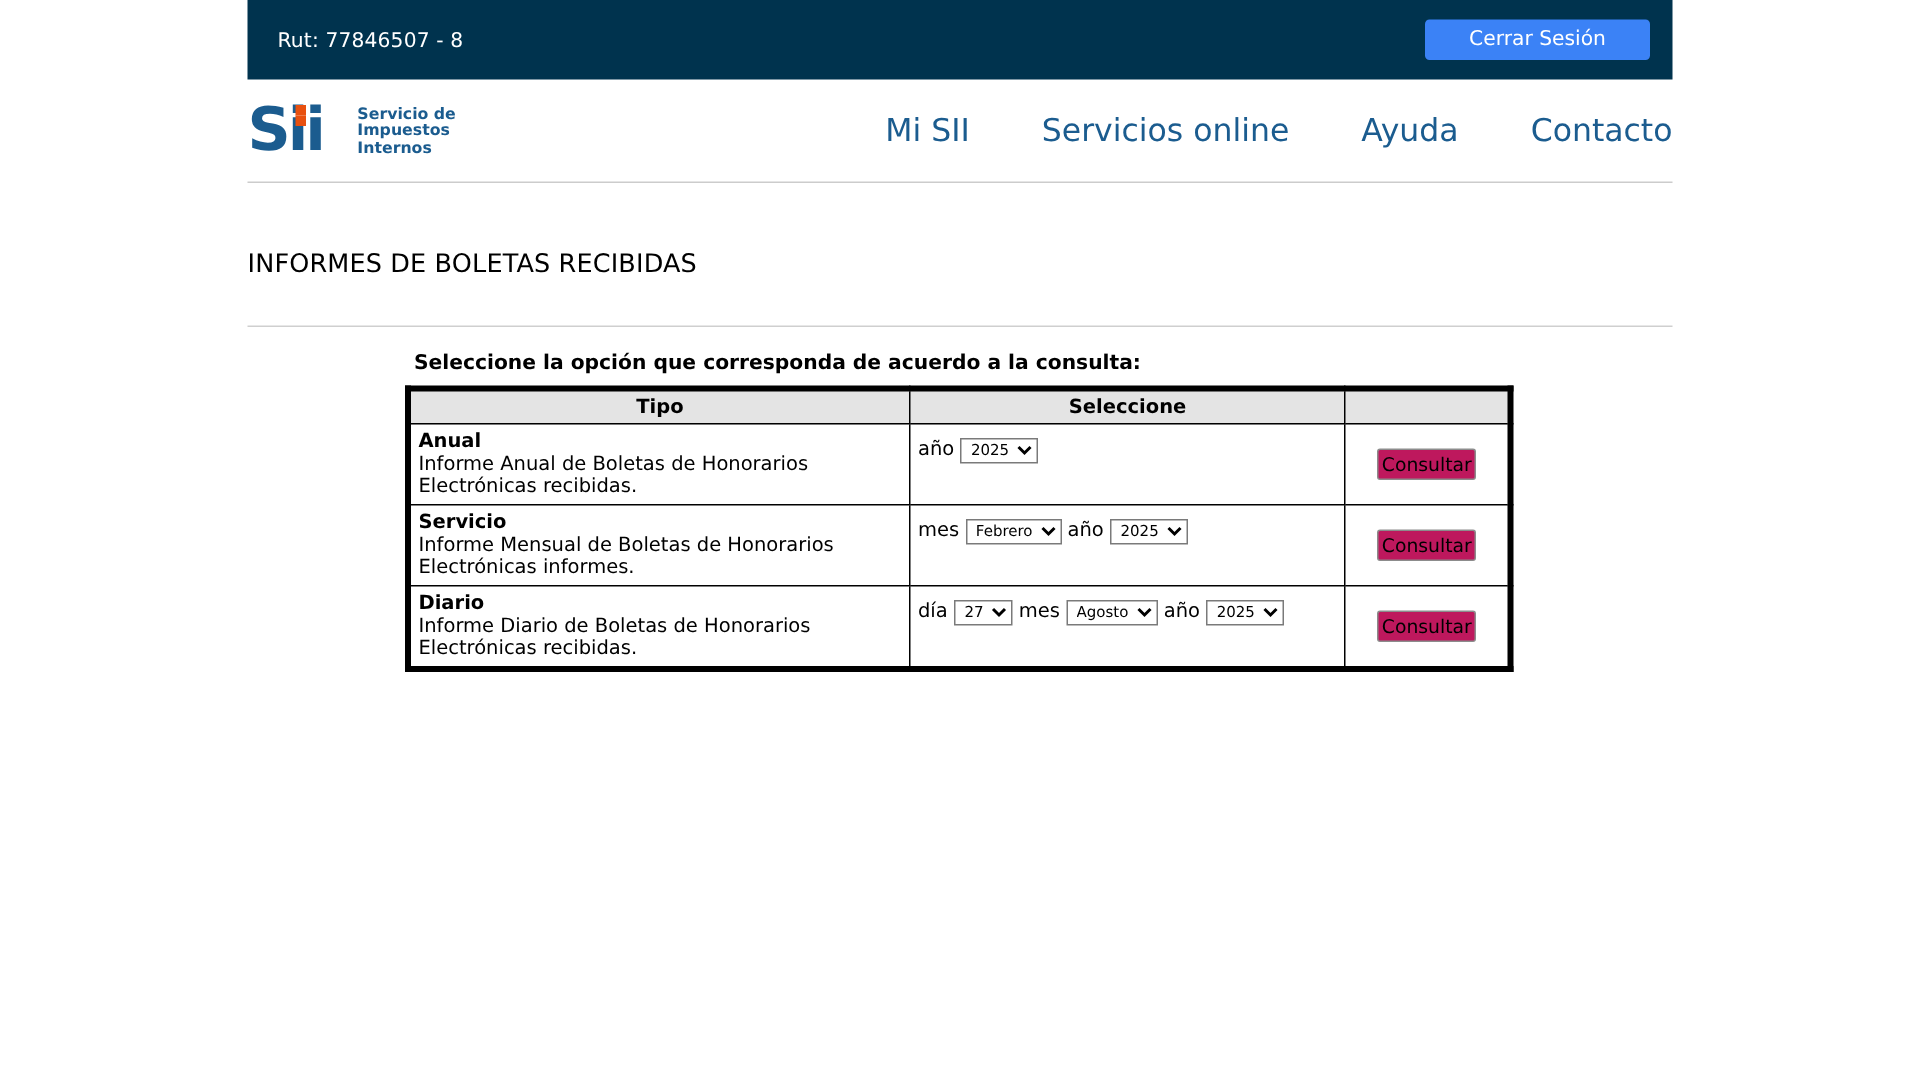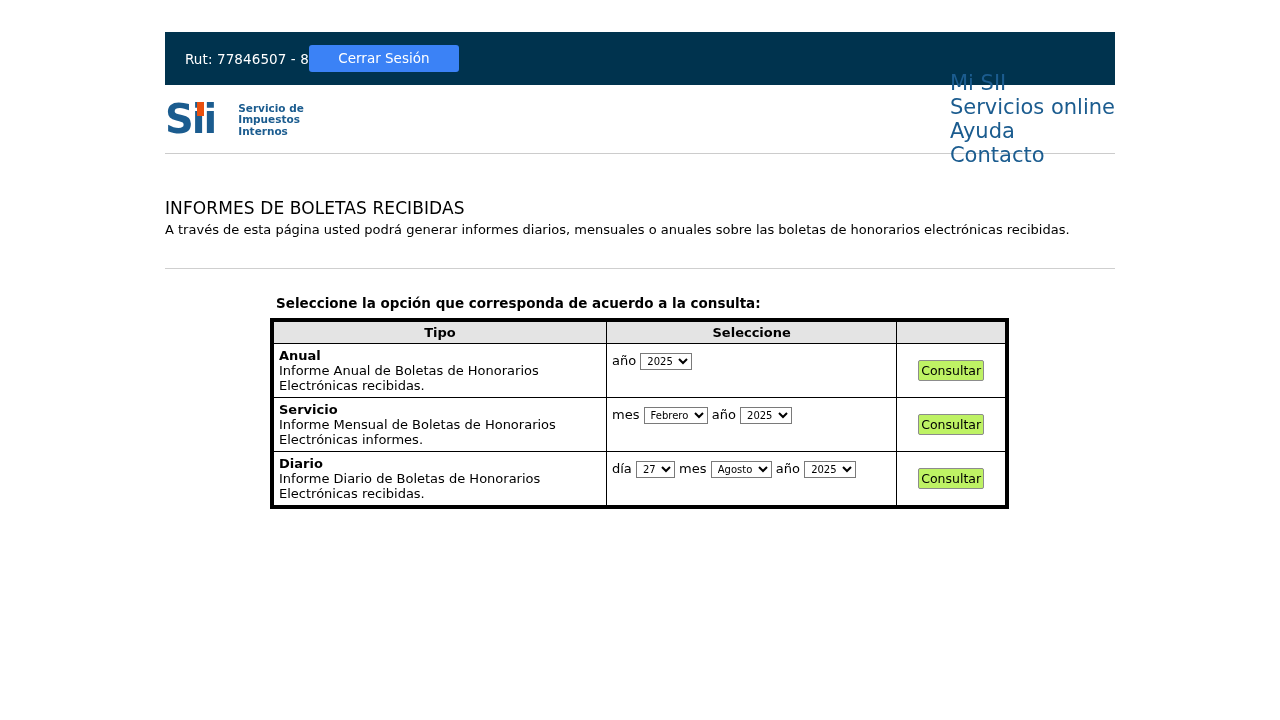--- a/index.html
+++ b/index.html
@@ -22,22 +22,21 @@
     width: 950px;
     height: 720px;
   }
   
   .topbar {
     position: relative;
     height: 53px;
     background: #00334e;
     display: flex;
     align-items: center;
-    justify-content: flex-start;
-    margin-top: 32px;
+    justify-content: space-between;
   }
   .rut-label {
     color: #ffffff;
     font-size: 13.5px;
     padding-left: 20px;
     letter-spacing: 0.1px;
   }
   .logout-btn {
     background: #3b82f6;
     color: #ffffff;
@@ -95,22 +94,21 @@
     font-weight: bold;
     color: #1b5c8f;
     line-height: 11.5px;
     margin-left: 7px;
     padding-top: 2px;
   }
   .nav {
     position: absolute;
     right: 0;
     display: flex;
-    align-items: flex-start;
-    flex-direction: column;
+    align-items: center;
   }
   .nav a {
     color: #1b5c8f;
     font-size: 21px;
     text-decoration: none;
     margin-left: 48px;
     white-space: nowrap;
   }
   
   .content {
@@ -126,21 +124,21 @@
     font-size: 13px;
     margin: 0;
   }
   .divider {
     border: none;
     border-top: 1px solid #cfcfcf;
     margin: 31px 0 0 0;
   }
   .form-area {
     margin-left: 105px;
-    margin-top: 26px;
+    margin-top: 16px;
     width: 740px;
   }
   .form-caption {
     font-weight: bold;
     font-size: 13.5px;
     margin-bottom: 7px;
     margin-left: 6px;
   }
   table.report-table {
     border-collapse: collapse;
@@ -173,21 +171,21 @@
     font-size: 10px;
     padding: 1px 2px;
     border: 1px solid #7a7a7a;
     background: #ffffff;
     color: #000;
   }
   .consult-btn {
     font-family: "DejaVu Sans", "Liberation Sans", sans-serif;
     font-size: 12.5px;
     padding: 2px 2px;
-    background: #bef264;
+    background: #be185d;
     border: 1px solid #8c8c8c;
     border-radius: 2px;
     cursor: pointer;
     color: #000;
   }
 </style>
 </head>
 <body>
 
 <div class="page">
@@ -215,21 +213,20 @@
     <div class="nav">
       <a href="#">Mi SII</a>
       <a href="#">Servicios online</a>
       <a href="#">Ayuda</a>
       <a href="#">Contacto</a>
     </div>
   </div>
 
   <div class="content">
     <h1 class="page-title">INFORMES DE BOLETAS RECIBIDAS</h1>
-    <p class="page-desc">A través de esta página usted podrá generar informes diarios, mensuales o anuales sobre las boletas de honorarios electrónicas recibidas.</p>
     <hr class="divider">
 
     <div class="form-area">
       <div class="form-caption">Seleccione la opción que corresponda de acuerdo a la consulta:</div>
 
       <table class="report-table">
         <thead>
           <tr>
             <th class="col-tipo">Tipo</th>
             <th class="col-sel">Seleccione</th>

